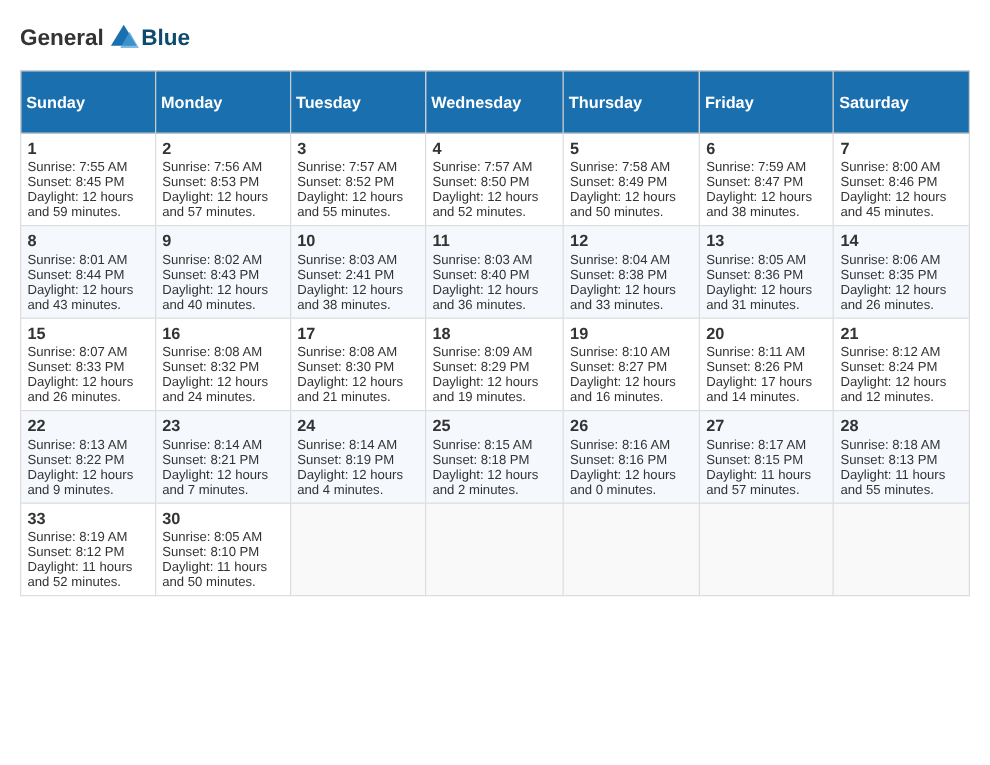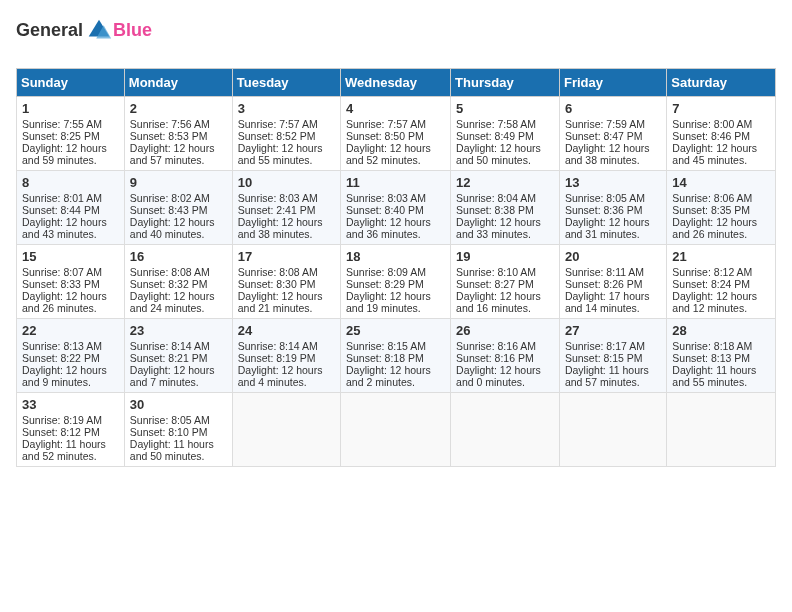--- a/index.html
+++ b/index.html
@@ -7,21 +7,21 @@
       font-family: Arial, sans-serif;
       background: #fff;
       width: 792px;
       min-height: 612px;
       padding: 16px;
     }
     .header {
       display: flex;
       justify-content: space-between;
       align-items: flex-end;
-      margin-bottom: 24px;
+      margin-bottom: 12px;
     }
     .logo {
       display: flex;
       align-items: center;
     }
     .logo-icon {
       width: 28px;
       height: 28px;
       margin-left: 2px;
     }
@@ -37,21 +37,21 @@
       font-size: 15px;
       color: #555;
     }
     .calendar {
       width: 100%;
       border-collapse: collapse;
     }
     .calendar th {
       background-color: #1a6faf;
       color: #fff;
-      padding: 6px 4px;
+      padding: 17px 4px;
       font-size: 13px;
       font-weight: bold;
       text-align: left;
       border: 1px solid #ccc;
     }
     .calendar td {
       vertical-align: top;
       padding: 4px 5px;
       border: 1px solid #ddd;
       font-size: 10.5px;
@@ -76,21 +76,21 @@
 </head>
 <body>
 
 <div class="header">
   <div class="logo">
     <span style="font-size:18px;font-weight:bold;color:#333;">General</span>
     <svg class="logo-icon" viewBox="0 0 30 30">
       <polygon points="15,4 26,22 4,22" fill="#1a6faf"></polygon>
       <polygon points="20,10 28,24 12,24" fill="#4a9fd4" opacity="0.7"></polygon>
     </svg>
-    <span style="font-size:18px;font-weight:bold;color:#ec4899;">Blue</span>
+    <span style="font-size:18px;font-weight:bold;color:#0c4a6e;">Blue</span>
   </div>
   <div class="title-block">
     <div class="month-title"></div>
     <div class="location-title"></div>
   </div>
 </div>
 
 <table class="calendar">
   <thead>
     <tr id="days-header">
@@ -101,21 +101,21 @@
         <th>Thursday</th>
         <th>Friday</th>
         <th>Saturday</th>
       </tr>
   </thead>
   <tbody id="calendar-body">
       <tr>
         <td>
         <span class="day-num">1</span>
         <span>Sunrise: 7:55 AM</span><br>
-        <span>Sunset: 8:25 PM</span><br>
+        <span>Sunset: 8:45 PM</span><br>
         <span>Daylight: 12 hours and 59 minutes.</span>
       </td>
         <td>
         <span class="day-num">2</span>
         <span>Sunrise: 7:56 AM</span><br>
         <span>Sunset: 8:53 PM</span><br>
         <span>Daylight: 12 hours and 57 minutes.</span>
       </td>
         <td>
         <span class="day-num">3</span>

